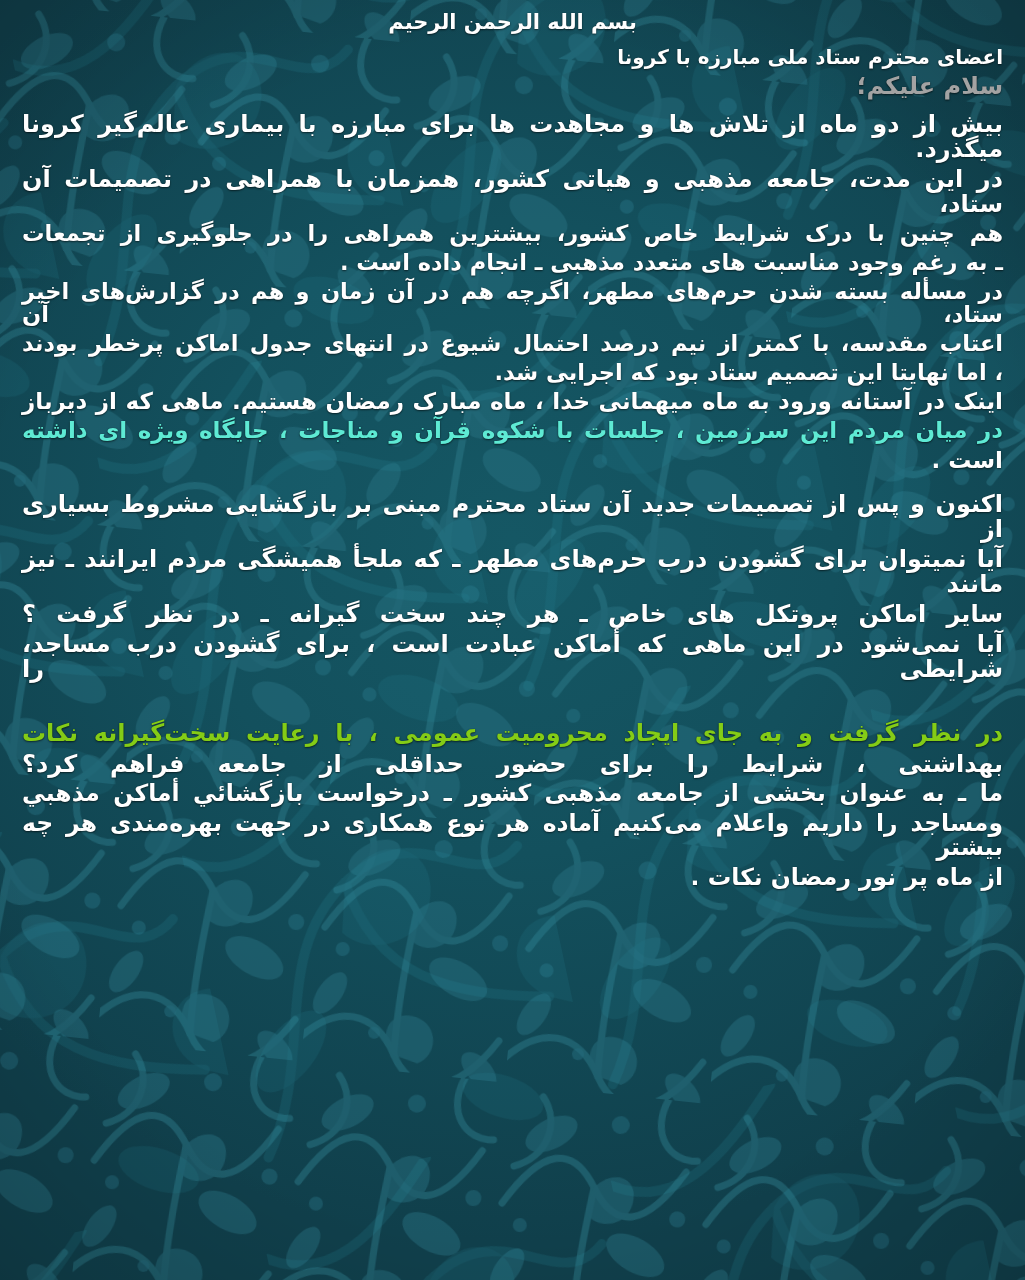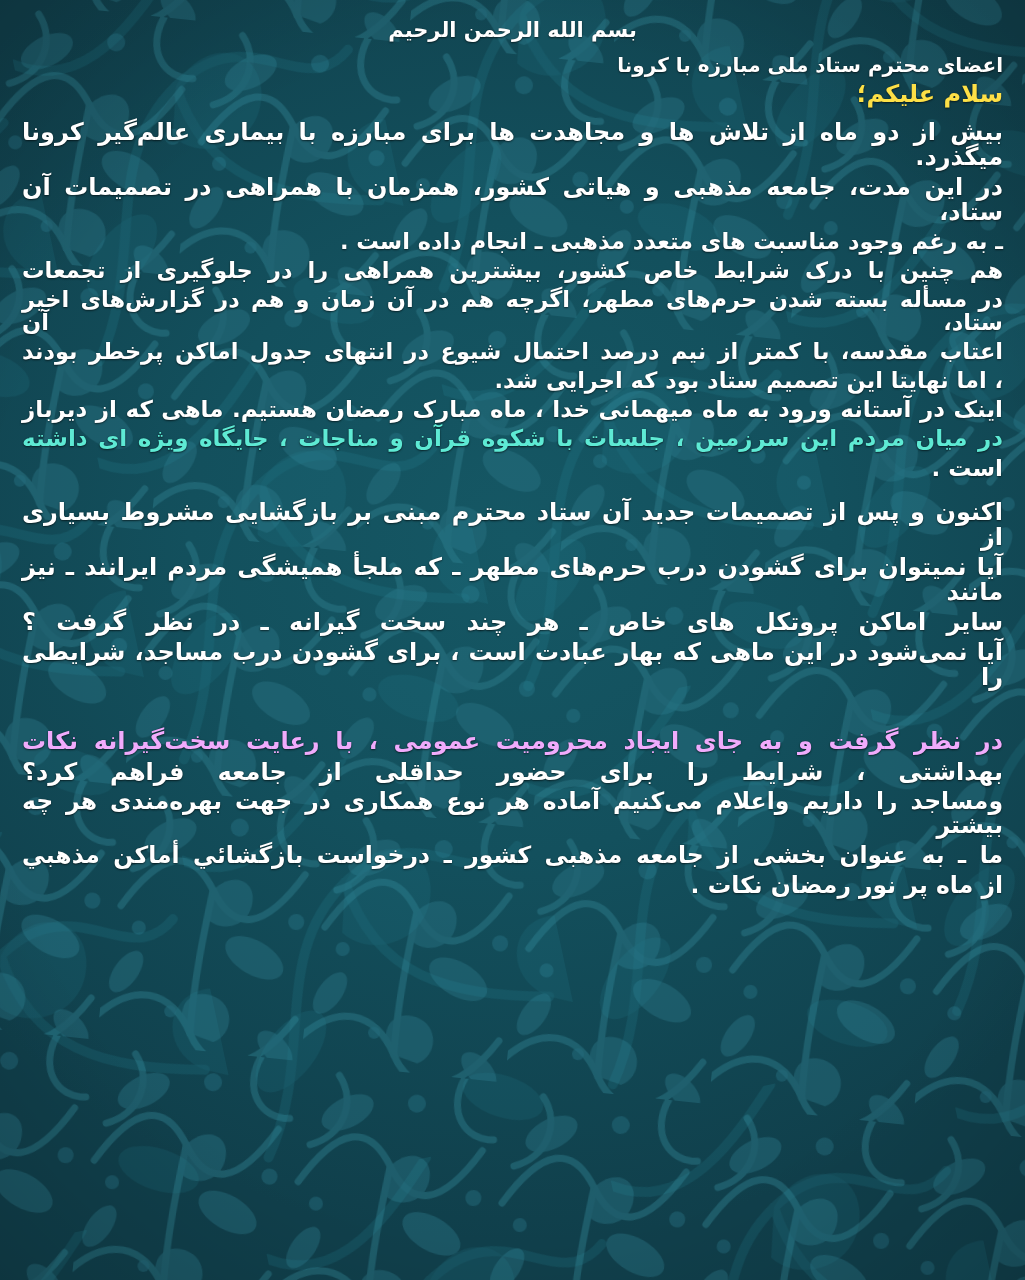--- a/index.html
+++ b/index.html
@@ -41,21 +41,21 @@
   }
   .bg-damask2 {
     opacity: 0.33;
   }
   .bg-damask svg, .bg-damask2 svg { width: 100%; height: 100%; display: block; }
 
   
   .content {
     position: absolute;
     left: 0; right: 0; top: 0;
-    padding: 20px 22px 18px 22px;
+    padding: 12px 22px 18px 22px;
     box-sizing: border-box;
     color: #ffffff;
     direction: rtl;
     text-align: right;
   }
 
   .line {
     font-family: "DejaVu Sans", sans-serif;
     font-weight: 700;
     color: #ffffff;
@@ -147,30 +147,30 @@
   </div>
 
   <div class="bg-layer bg-vignette"></div>
 
   <div class="content">
 
     <div class="line center bismillah" style="color: rgb(255, 255, 255);">بسم الله الرحمن الرحیم</div>
 
     <div class="line right salutation" style="color: rgb(255, 255, 255);">اعضای محترم ستاد ملی مبارزه با کرونا</div>
 
-    <div class="line right greeting" style="color: #fde047; text-align: right;">سلام علیکم؛</div>
+    <div class="line right greeting" style="color: #a3a3a3; text-align: right;">سلام علیکم؛</div>
 
     <div class="para p1">
       <div class="line justify" style="color: rgb(255, 255, 255);">بیش از دو ماه از تلاش ها و مجاهدت ها برای مبارزه با بیماری عالم‌گیر کرونا میگذرد.</div>
       <div class="line justify" style="color: rgb(255, 255, 255);">در این مدت، جامعه مذهبی و هیاتی کشور، همزمان با همراهی در تصمیمات آن ستاد،</div>
     </div>
 
     <div class="para p2">
+      <div class="line justify" style="color: rgb(255, 255, 255);">هم چنین با درک شرایط خاص کشور، بیشترین همراهی را در جلوگیری از تجمعات</div>
       <div class="line right" style="color: rgb(255, 255, 255);">ـ به رغم وجود مناسبت های متعدد مذهبی ـ انجام داده است .</div>
-      <div class="line justify" style="color: rgb(255, 255, 255);">هم چنین با درک شرایط خاص کشور، بیشترین همراهی را در جلوگیری از تجمعات</div>
     </div>
 
     <div class="para p3">
       <div class="line justify" style="color: rgb(255, 255, 255);">در مسأله بسته شدن حرم‌های مطهر، اگرچه هم در آن زمان و هم در گزارش‌های اخیر ستاد، آن</div>
       <div class="line justify" style="color: rgb(255, 255, 255);">اعتاب مقدسه، با کمتر از نیم درصد احتمال شیوع در انتهای جدول اماکن پرخطر بودند</div>
       <div class="line right" style="color: rgb(255, 255, 255);">، اما نهایتا این تصمیم ستاد بود که اجرایی شد.</div>
     </div>
 
     <div class="para p4">
       <div class="line justify" style="color: rgb(255, 255, 255);">اینک در آستانه ورود به ماه میهمانی خدا ، ماه مبارک رمضان هستیم. ماهی که از دیرباز</div>
@@ -183,25 +183,25 @@
     <div class="para p5">
       <div class="line justify" style="color: rgb(255, 255, 255);">اکنون و پس از تصمیمات جدید آن ستاد محترم مبنی بر بازگشایی مشروط بسیاری از</div>
     </div>
 
     <div class="para p6">
       <div class="line justify" style="color: rgb(255, 255, 255);">آیا نمیتوان برای گشودن درب حرم‌های مطهر ـ که ملجأ همیشگی مردم ایرانند ـ نیز مانند</div>
       <div class="line justify" style="color: rgb(255, 255, 255);">سایر اماکن پروتکل های خاص ـ هر چند سخت گیرانه ـ در نظر گرفت ؟</div>
     </div>
 
     <div class="para p7">
-      <div class="line justify" style="color: rgb(255, 255, 255);">آیا نمی‌شود در این ماهی که بهار عبادت است ، برای گشودن درب مساجد، شرایطی را</div>
-      <div class="line justify" style="color: #f0abfc; margin-top: 40px;">در نظر گرفت و به جای ایجاد محرومیت عمومی ، با رعایت سخت‌گیرانه نکات</div>
+      <div class="line justify" style="color: rgb(255, 255, 255);">آیا نمی‌شود در این ماهی که أماکن عبادت است ، برای گشودن درب مساجد، شرایطی را</div>
+      <div class="line justify" style="color: #84cc16; margin-top: 40px;">در نظر گرفت و به جای ایجاد محرومیت عمومی ، با رعایت سخت‌گیرانه نکات</div>
       <div class="line justify" style="color: rgb(255, 255, 255);">بهداشتی ، شرایط را برای حضور حداقلی از جامعه فراهم کرد؟</div>
     </div>
 
     <div class="para p8">
+      <div class="line justify" style="color: rgb(255, 255, 255);">ما ـ به عنوان بخشی از جامعه مذهبی کشور ـ درخواست بازگشائي أماکن مذهبي</div>
       <div class="line justify" style="color: rgb(255, 255, 255);">ومساجد را داریم واعلام می‌کنیم آماده هر نوع همکاری در جهت بهره‌مندی هر چه بیشتر</div>
-      <div class="line justify" style="color: rgb(255, 255, 255);">ما ـ به عنوان بخشی از جامعه مذهبی کشور ـ درخواست بازگشائي أماکن مذهبي</div>
       <div class="line right" style="color: rgb(255, 255, 255);">از ماه پر نور رمضان نکات .</div>
     </div>
 
   </div>
 </div>
 
 </body></html>

